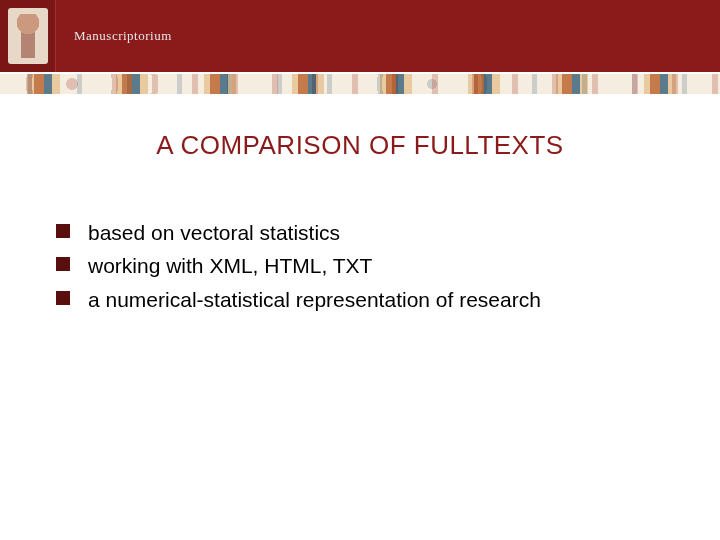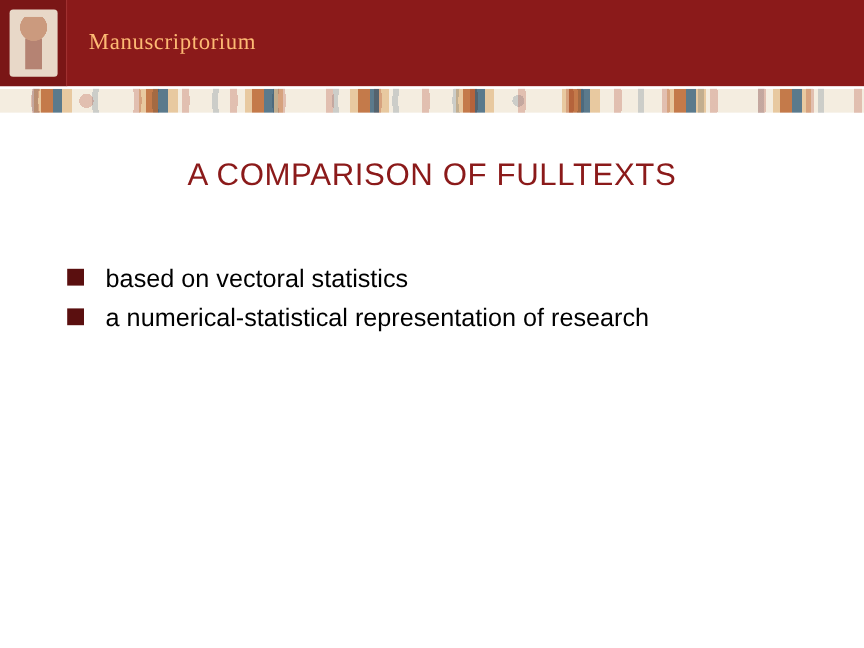--- a/index.html
+++ b/index.html
@@ -47,25 +47,25 @@
     background-position: center top, center 18px;
     background-repeat: no-repeat;
     border-radius: 2px;
     opacity: 0.7;
   }
   .header-text {
     padding-left: 18px;
     color: #fff;
   }
   .brand-title {
-    font-size: 19px;
+    font-size: 13px;
     font-weight: normal;
     letter-spacing: 0.5px;
     font-family: Georgia, 'Times New Roman', serif;
-    color: #fdba74;
+    color: #e5e5e5;
   }
   .brand-subtitle {
     font-size: 11px;
     color: #d9b8a8;
     margin-top: 2px;
     font-family: Georgia, 'Times New Roman', serif;
   }
   .ornament-band {
     width: 100%;
     height: 26px;
@@ -143,16 +143,20 @@
 
 <div class="content">
   <h1 class="slide-title">A COMPARISON OF FULLTEXTS</h1>
   <ul class="bullets">
     <li>
       <span class="bullet-icon"></span>
       <span class="bullet-text">based on vectoral statistics</span>
     </li>
     <li>
       <span class="bullet-icon"></span>
+      <span class="bullet-text">working with XML, HTML, TXT</span>
+    </li>
+    <li>
+      <span class="bullet-icon"></span>
       <span class="bullet-text">a numerical-statistical representation of research</span>
     </li>
   </ul>
 </div>
 
 </body></html>

